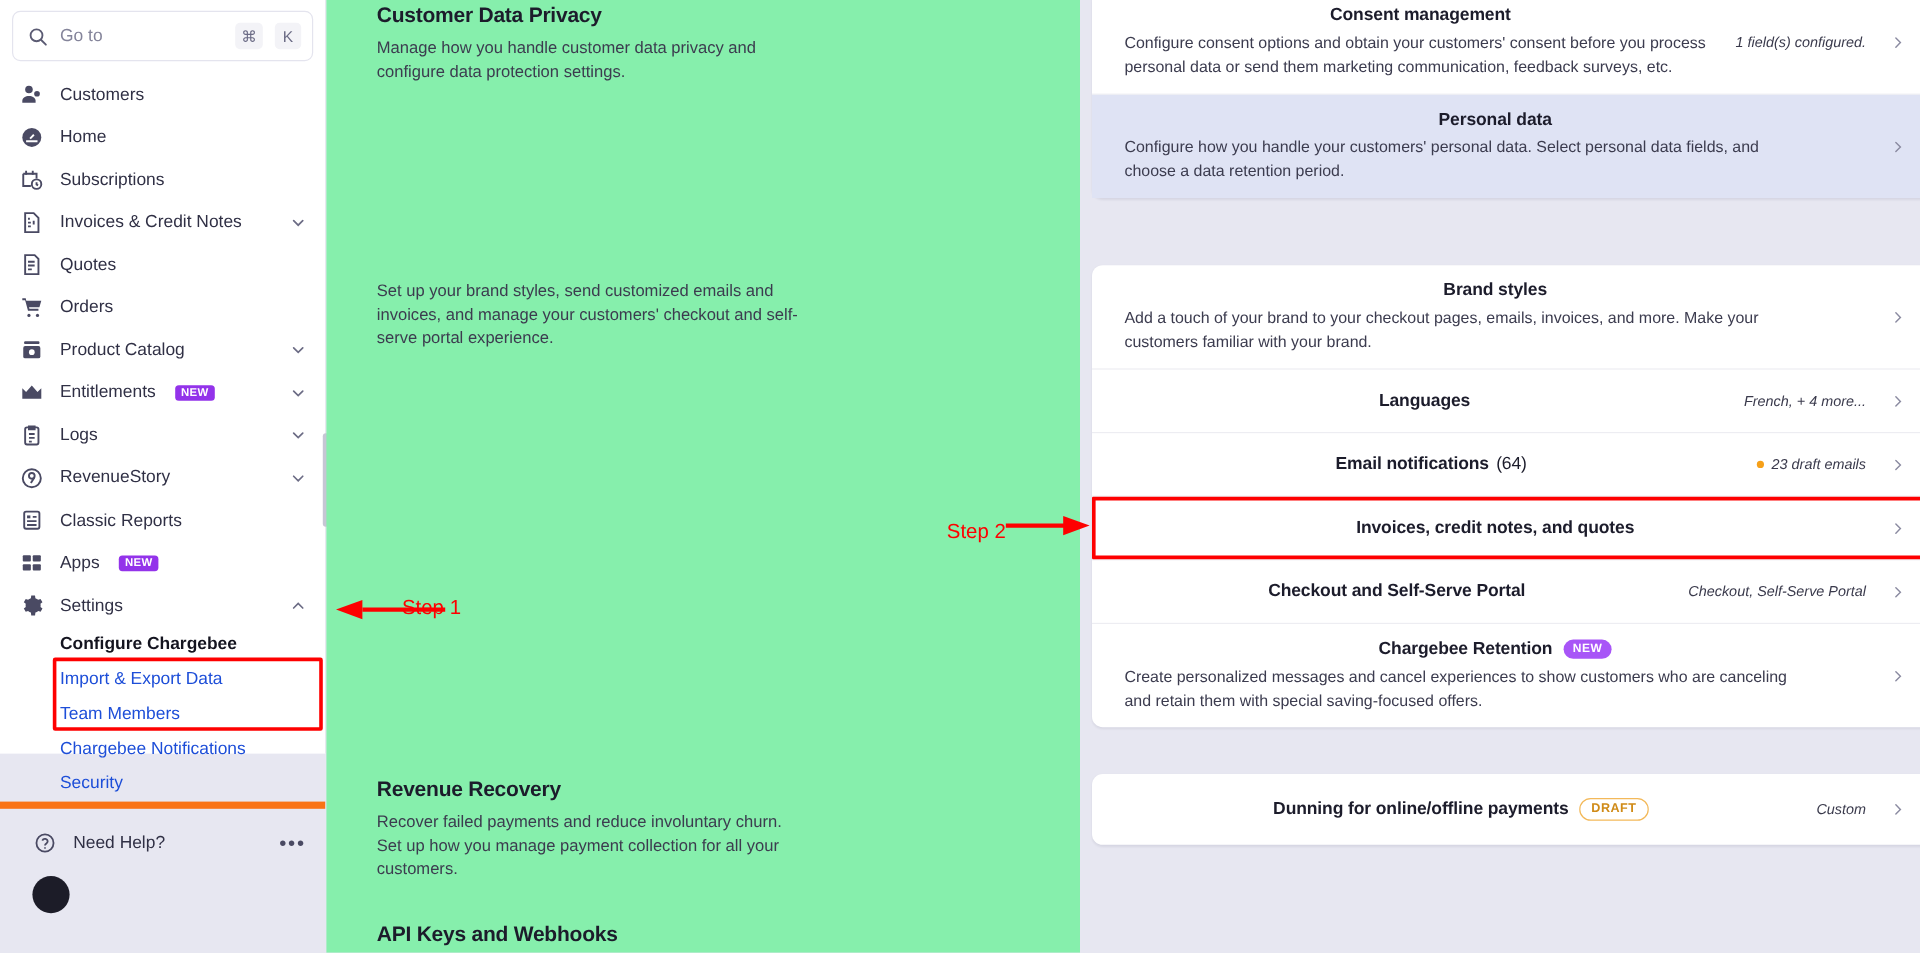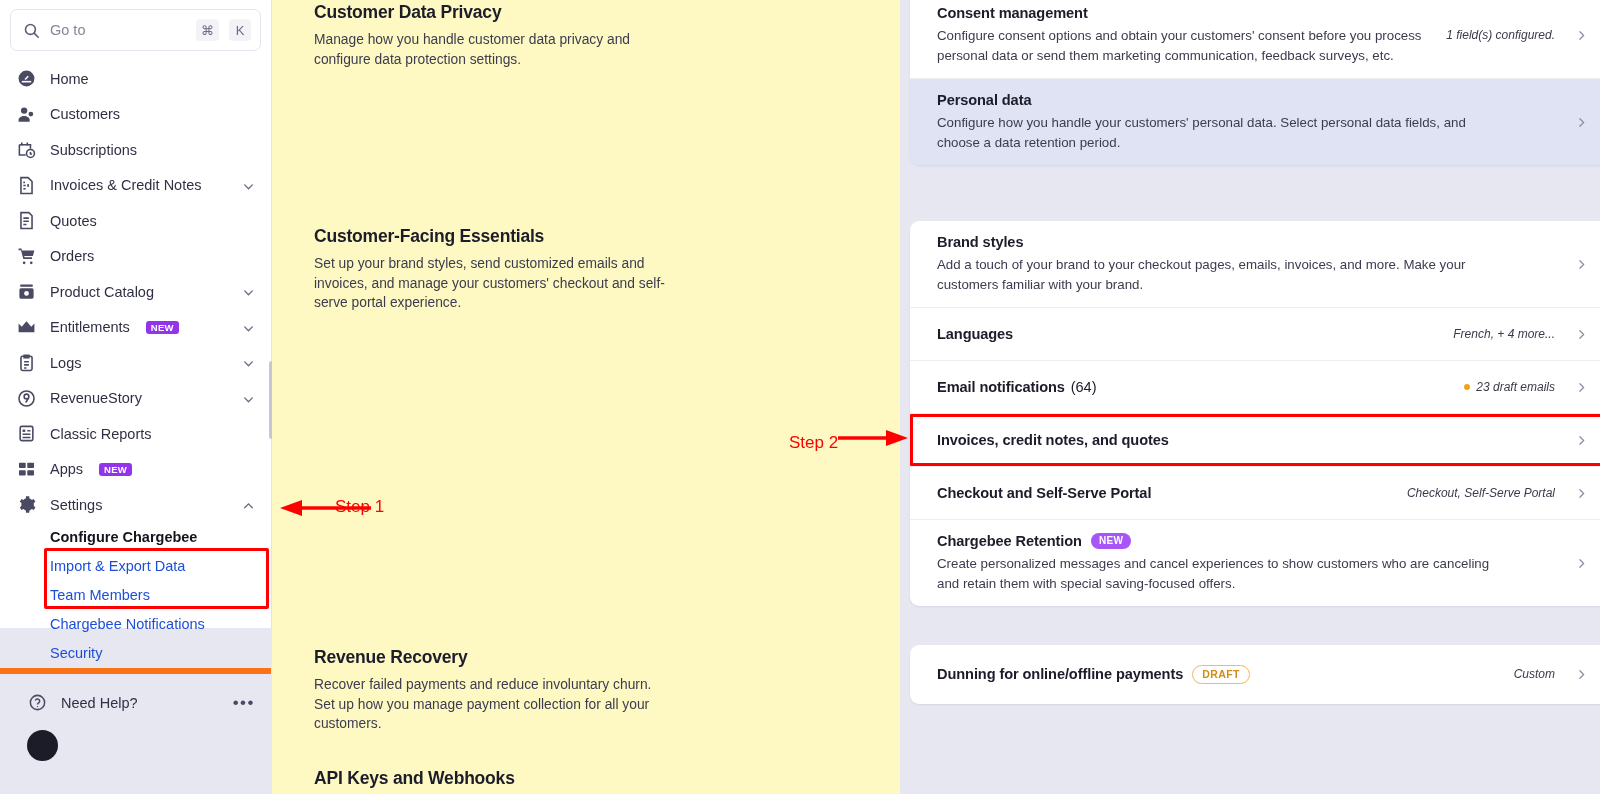--- a/index.html
+++ b/index.html
@@ -72,21 +72,21 @@
 
   
   .side-scroll {
     position: absolute; right: -3px; top: 300px; width: 5px; height: 78px;
     background: #c6c6d4; border-radius: 3px;
   }
 
   
   .midcol {
     width: 628px; flex: 0 0 628px; position: relative; padding-left: 42px;
-    background: #fef9c3;
+    background: #86efac;
   }
   .sec { position: absolute; width: 355px; }
   .sec-title { font-size: 17.5px; font-weight: bold; color: #1c1c2b; letter-spacing: -.2px; }
   .sec-desc { font-size: 13.8px; color: #3c3c4f; line-height: 19.6px; margin-top: 7px; }
 
   
   .rightcol { flex: 1 1 auto; position: relative; background: #e7e7f1; }
   .card {
     position: absolute; left: 10px; right: -18px; background: #fff;
     border-radius: 9px; box-shadow: 0 1px 2px rgba(30,30,60,.08);
@@ -94,21 +94,21 @@
   }
   .row {
     display: flex; align-items: center; padding: 13px 30px 13px 27px;
     border-bottom: 1px solid #ededf2; cursor: pointer; position: relative;
   }
   .row:last-child { border-bottom: none; }
   .row.sel { background: #dfe3f4; }
   .row-main { flex: 1 1 auto; min-width: 0; }
   .row-title {
     font-size: 14.6px; font-weight: bold; color: #1c1c2b; letter-spacing: -.1px;
-    display: flex; align-items: center; gap: 9px; flex-wrap: nowrap;
+    display: flex; align-items: center; gap: 9px; flex-wrap: nowrap; justify-content: center;
   }
   .row-title .count { font-weight: normal; color: #1c1c2b; }
   .row-desc { font-size: 13.3px; color: #3c3c4f; line-height: 19.5px; margin-top: 5px; max-width: 560px; }
   .row-meta {
     font-size: 12px; color: #3a3a4c; font-style: italic; white-space: nowrap;
     margin-left: 16px; display: flex; align-items: center; gap: 6px;
   }
   .dot-orange { width: 6px; height: 6px; border-radius: 50%; background: #f6a019; flex:0 0 6px; }
   .chev { width: 13px; height: 13px; color: #8a8aa0; margin-left: 20px; flex: 0 0 13px; }
   .chev svg { width: 100%; height: 100%; display: block; }
@@ -149,37 +149,37 @@
         <span class="kbd">⌘</span>
         <span class="kbd">K</span>
       </div>
     </div>
 
     <div class="nav">
 
       <div class="nav-item">
         <span class="nav-ico">
           <svg viewBox="0 0 24 24" fill="currentColor">
+              <circle cx="9" cy="7" r="4"></circle>
+              <path d="M2 21v-2c0-3 3.5-5 7-5s7 2 7 5v2z"></path>
+              <circle cx="17.5" cy="11.5" r="3"></circle>
+            </svg>
+        </span>
+        <span class="nav-label">Customers</span>
+      </div>
+
+      <div class="nav-item">
+        <span class="nav-ico">
+          <svg viewBox="0 0 24 24" fill="currentColor">
               <circle cx="12" cy="12" r="10"></circle>
               <path d="M6 15h12v2H6z" fill="#fff"></path>
               <path d="M13.5 8.5l-4 4 1.4 1.4 4-4z" fill="#fff"></path>
             </svg>
         </span>
         <span class="nav-label">Home</span>
-      </div>
-
-      <div class="nav-item">
-        <span class="nav-ico">
-          <svg viewBox="0 0 24 24" fill="currentColor">
-              <circle cx="9" cy="7" r="4"></circle>
-              <path d="M2 21v-2c0-3 3.5-5 7-5s7 2 7 5v2z"></path>
-              <circle cx="17.5" cy="11.5" r="3"></circle>
-            </svg>
-        </span>
-        <span class="nav-label">Customers</span>
       </div>
 
       <div class="nav-item">
         <span class="nav-ico">
           <svg viewBox="0 0 24 24" fill="none" stroke="currentColor" stroke-width="2">
               <path d="M3 6h14v5"></path>
               <path d="M3 6v13h8"></path>
               <path d="M6 3v4M13 3v4"></path>
               <circle cx="17" cy="17" r="5"></circle>
               <path d="M17 15v2.3l1.6 1"></path>
@@ -363,21 +363,20 @@
   </div>
 
   <div class="midcol">
 
     <div class="sec" style="top:2px;">
       <div class="sec-title">Customer Data Privacy</div>
       <div class="sec-desc">Manage how you handle customer data privacy and configure data protection settings.</div>
     </div>
 
     <div class="sec" style="top:226px;">
-      <div class="sec-title">Customer-Facing Essentials</div>
       <div class="sec-desc">Set up your brand styles, send customized emails and invoices, and manage your customers' checkout and self-serve portal experience.</div>
     </div>
 
     <div class="sec" style="top:647px;">
       <div class="sec-title">Revenue Recovery</div>
       <div class="sec-desc">Recover failed payments and reduce involuntary churn. Set up how you manage payment collection for all your customers.</div>
     </div>
 
     <div class="sec" style="top:768px;overflow:hidden;height:26px;">
       <div class="sec-title">API Keys and Webhooks</div>

